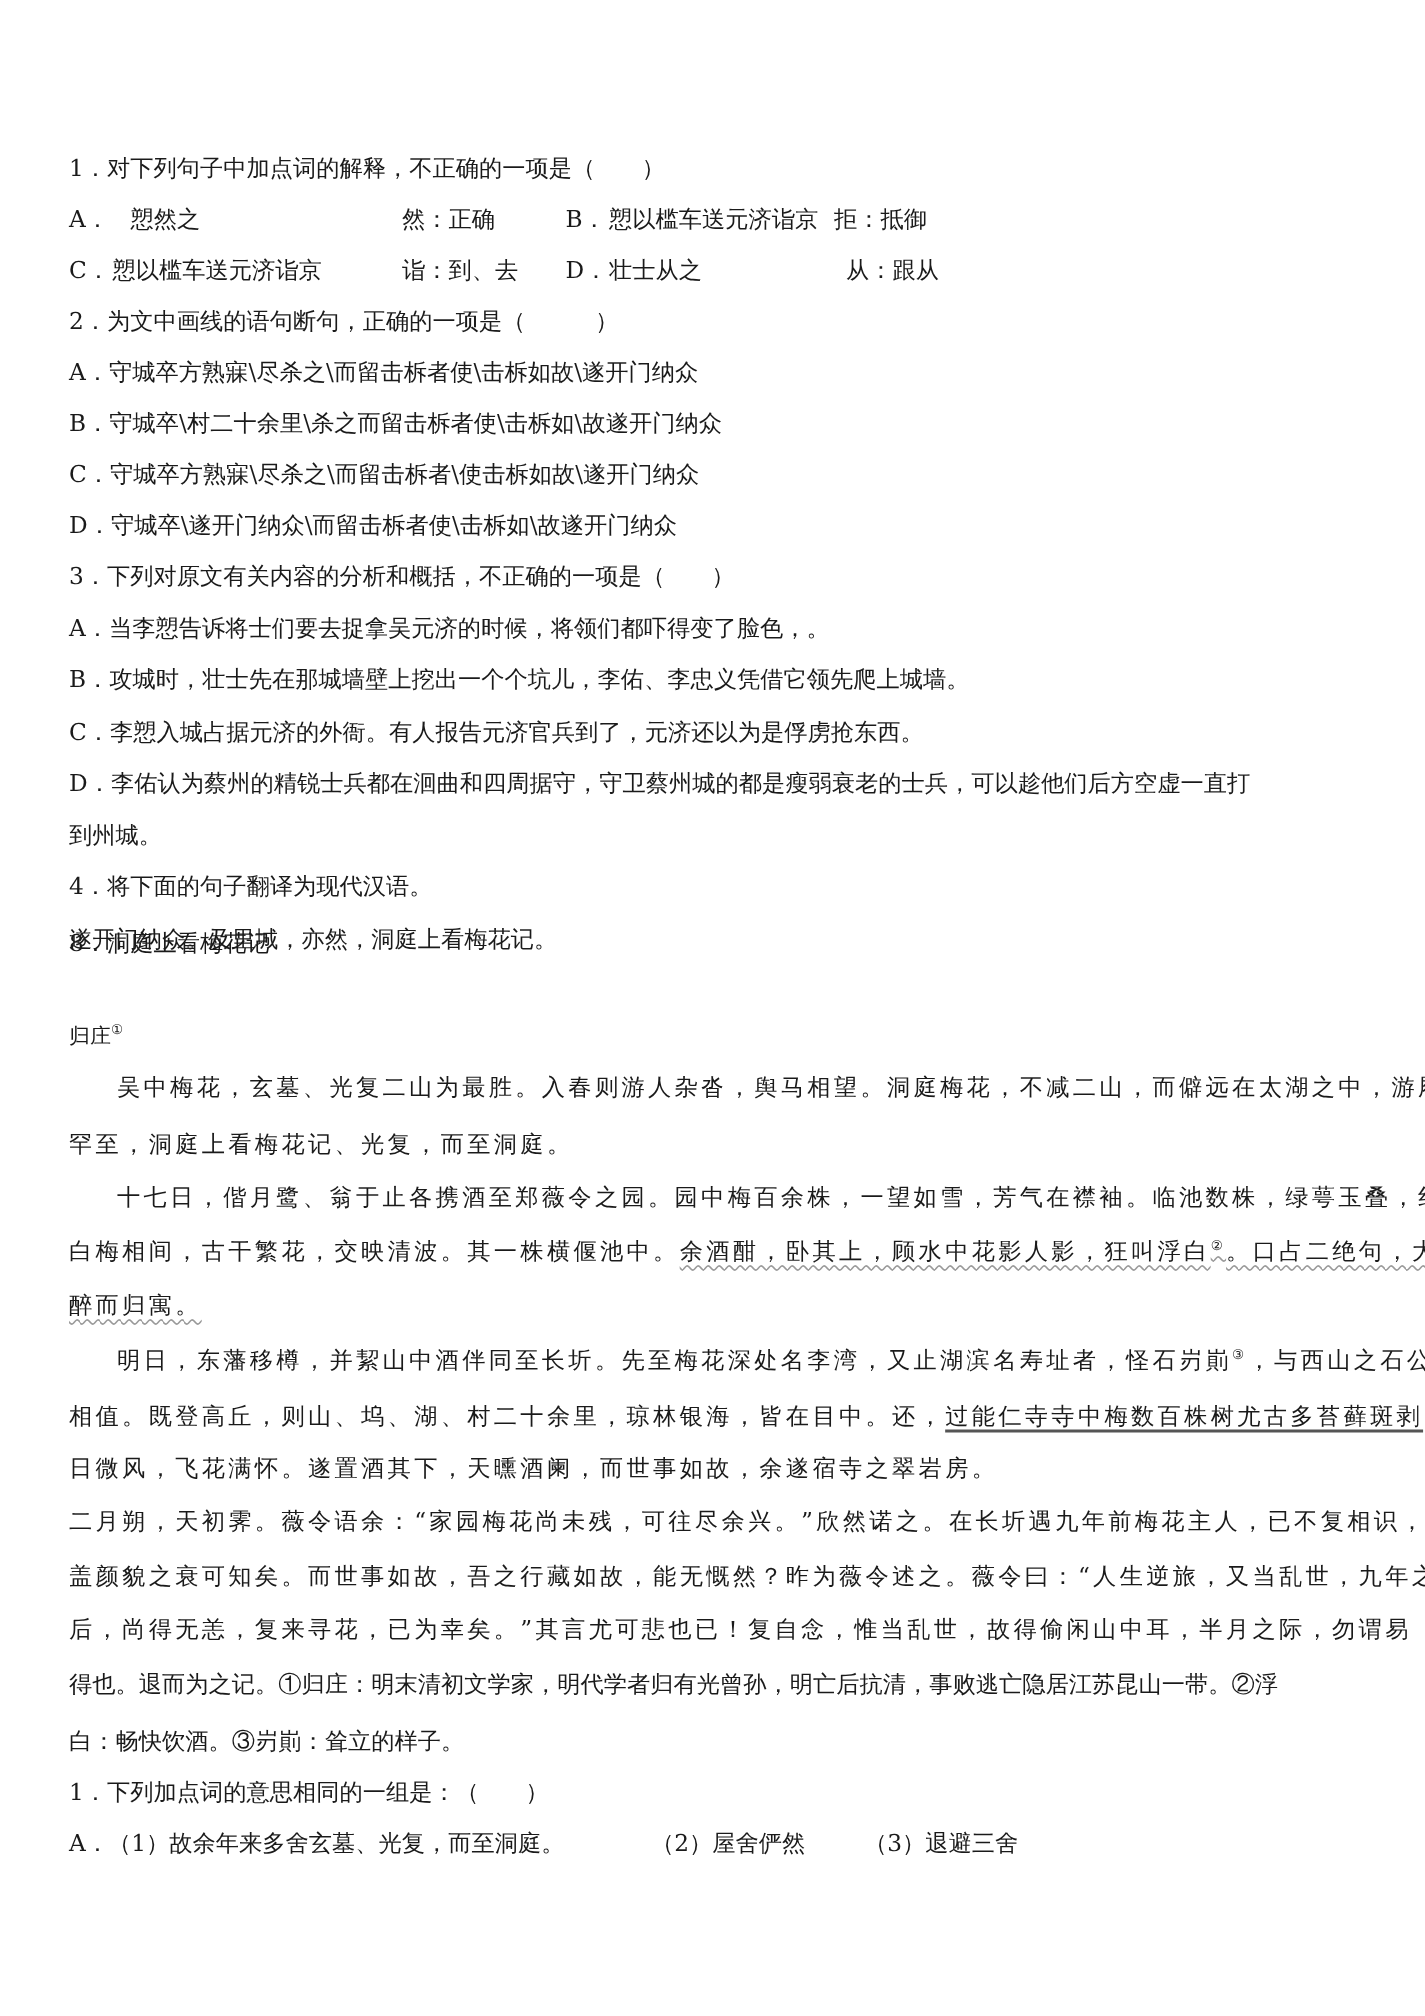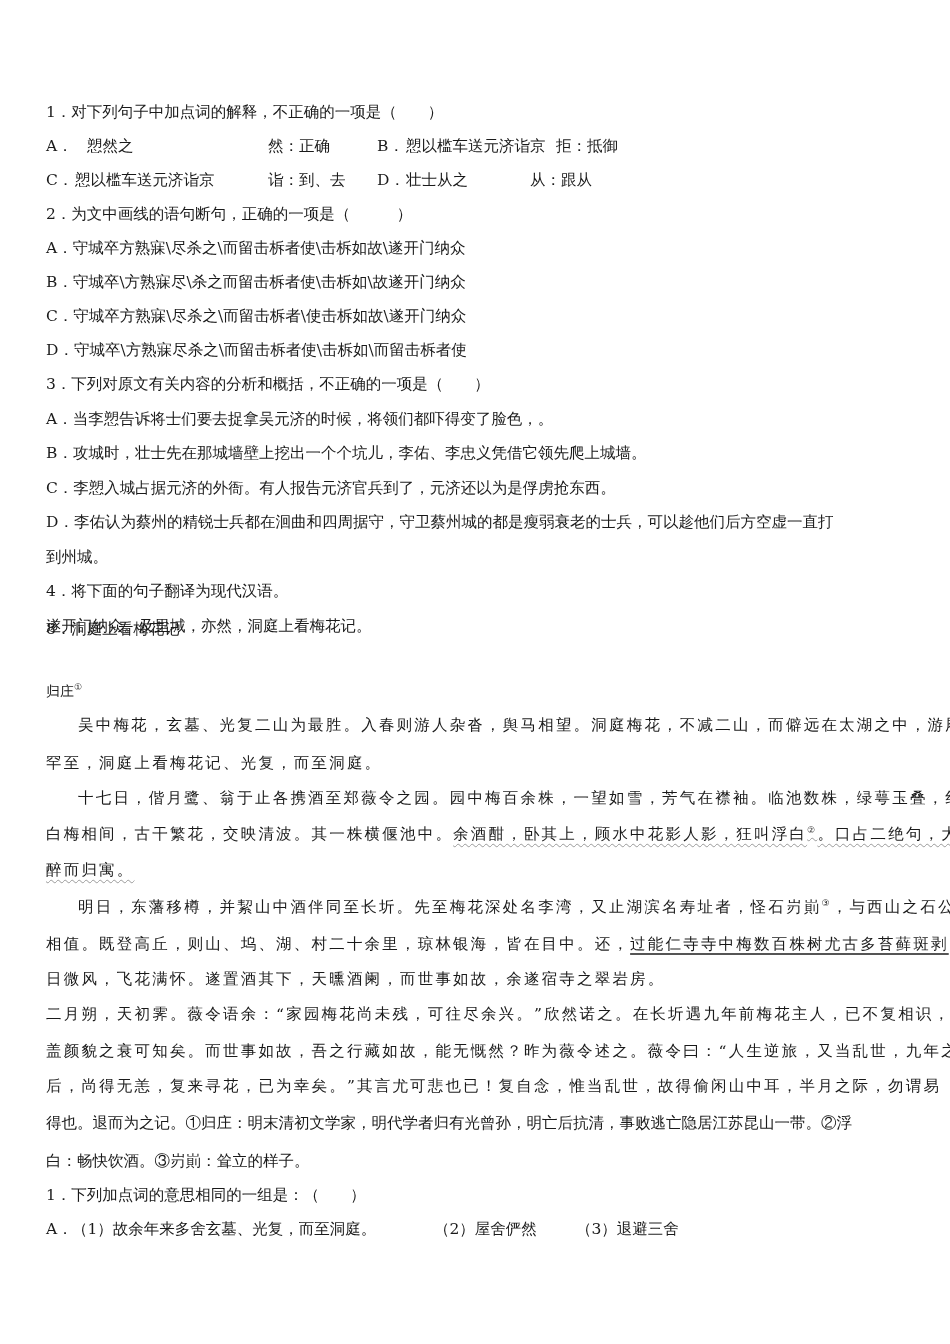--- a/index.html
+++ b/index.html
@@ -28,28 +28,28 @@
     <span class="col" style="left:331px">B．</span>
     <span class="col" style="left:360px">愬以槛车送元济诣京</span>
     <span class="col" style="left:510px">拒：抵御</span>
   </div>
   <div class="line" style="top:169px; width:862px">
     <span class="col" style="left:0">C．</span>
     <span class="col" style="left:29px">愬以槛车送元济诣京</span>
     <span class="col" style="left:222px">诣：到、去</span>
     <span class="col" style="left:331px">D．</span>
     <span class="col" style="left:360px">壮士从之</span>
-    <span class="col" style="left:484px">从：跟从</span>
+    <span class="col" style="left:518px">从：跟从</span>
   </div>
 
   <div class="line" style="top:203px">2．为文中画线的语句断句，正确的一项是（　　　）</div>
   <div class="line" style="top:237px">A．守城卒方熟寐\尽杀之\而留击柝者使\击柝如故\遂开门纳众</div>
-  <div class="line" style="top:271px">B．守城卒\方熟寐尽\杀之而留击柝者使\击柝如\故遂开门纳众</div>
+  <div class="line" style="top:271px">B．守城卒\村二十余里\杀之而留击柝者使\击柝如\故遂开门纳众</div>
   <div class="line" style="top:305px">C．守城卒方熟寐\尽杀之\而留击柝者\使击柝如故\遂开门纳众</div>
-  <div class="line" style="top:339px">D．守城卒\方熟寐尽杀之\而留击柝者使\击柝如\而留击柝者使</div>
+  <div class="line" style="top:339px">D．守城卒\遂开门纳众\而留击柝者使\击柝如\故遂开门纳众</div>
 
   <div class="line" style="top:373px">3．下列对原文有关内容的分析和概括，不正确的一项是（　　）</div>
   <div class="line" style="top:408px">A．当李愬告诉将士们要去捉拿吴元济的时候，将领们都吓得变了脸色，。</div>
   <div class="line" style="top:442px">B．攻城时，壮士先在那城墙壁上挖出一个个坑儿，李佑、李忠义凭借它领先爬上城墙。</div>
   <div class="line" style="top:477px">C．李愬入城占据元济的外衙。有人报告元济官兵到了，元济还以为是俘虏抢东西。</div>
   <div class="line" style="top:511px">D．李佑认为蔡州的精锐士兵都在洄曲和四周据守，守卫蔡州城的都是瘦弱衰老的士兵，可以趁他们后方空虚一直打</div>
   <div class="line" style="top:546px">到州城。</div>
 
   <div class="line" style="top:580px">4．将下面的句子翻译为现代汉语。</div>
   <div class="line" style="top:615px">遂开门纳众。及里城，亦然，洞庭上看梅花记。</div>

